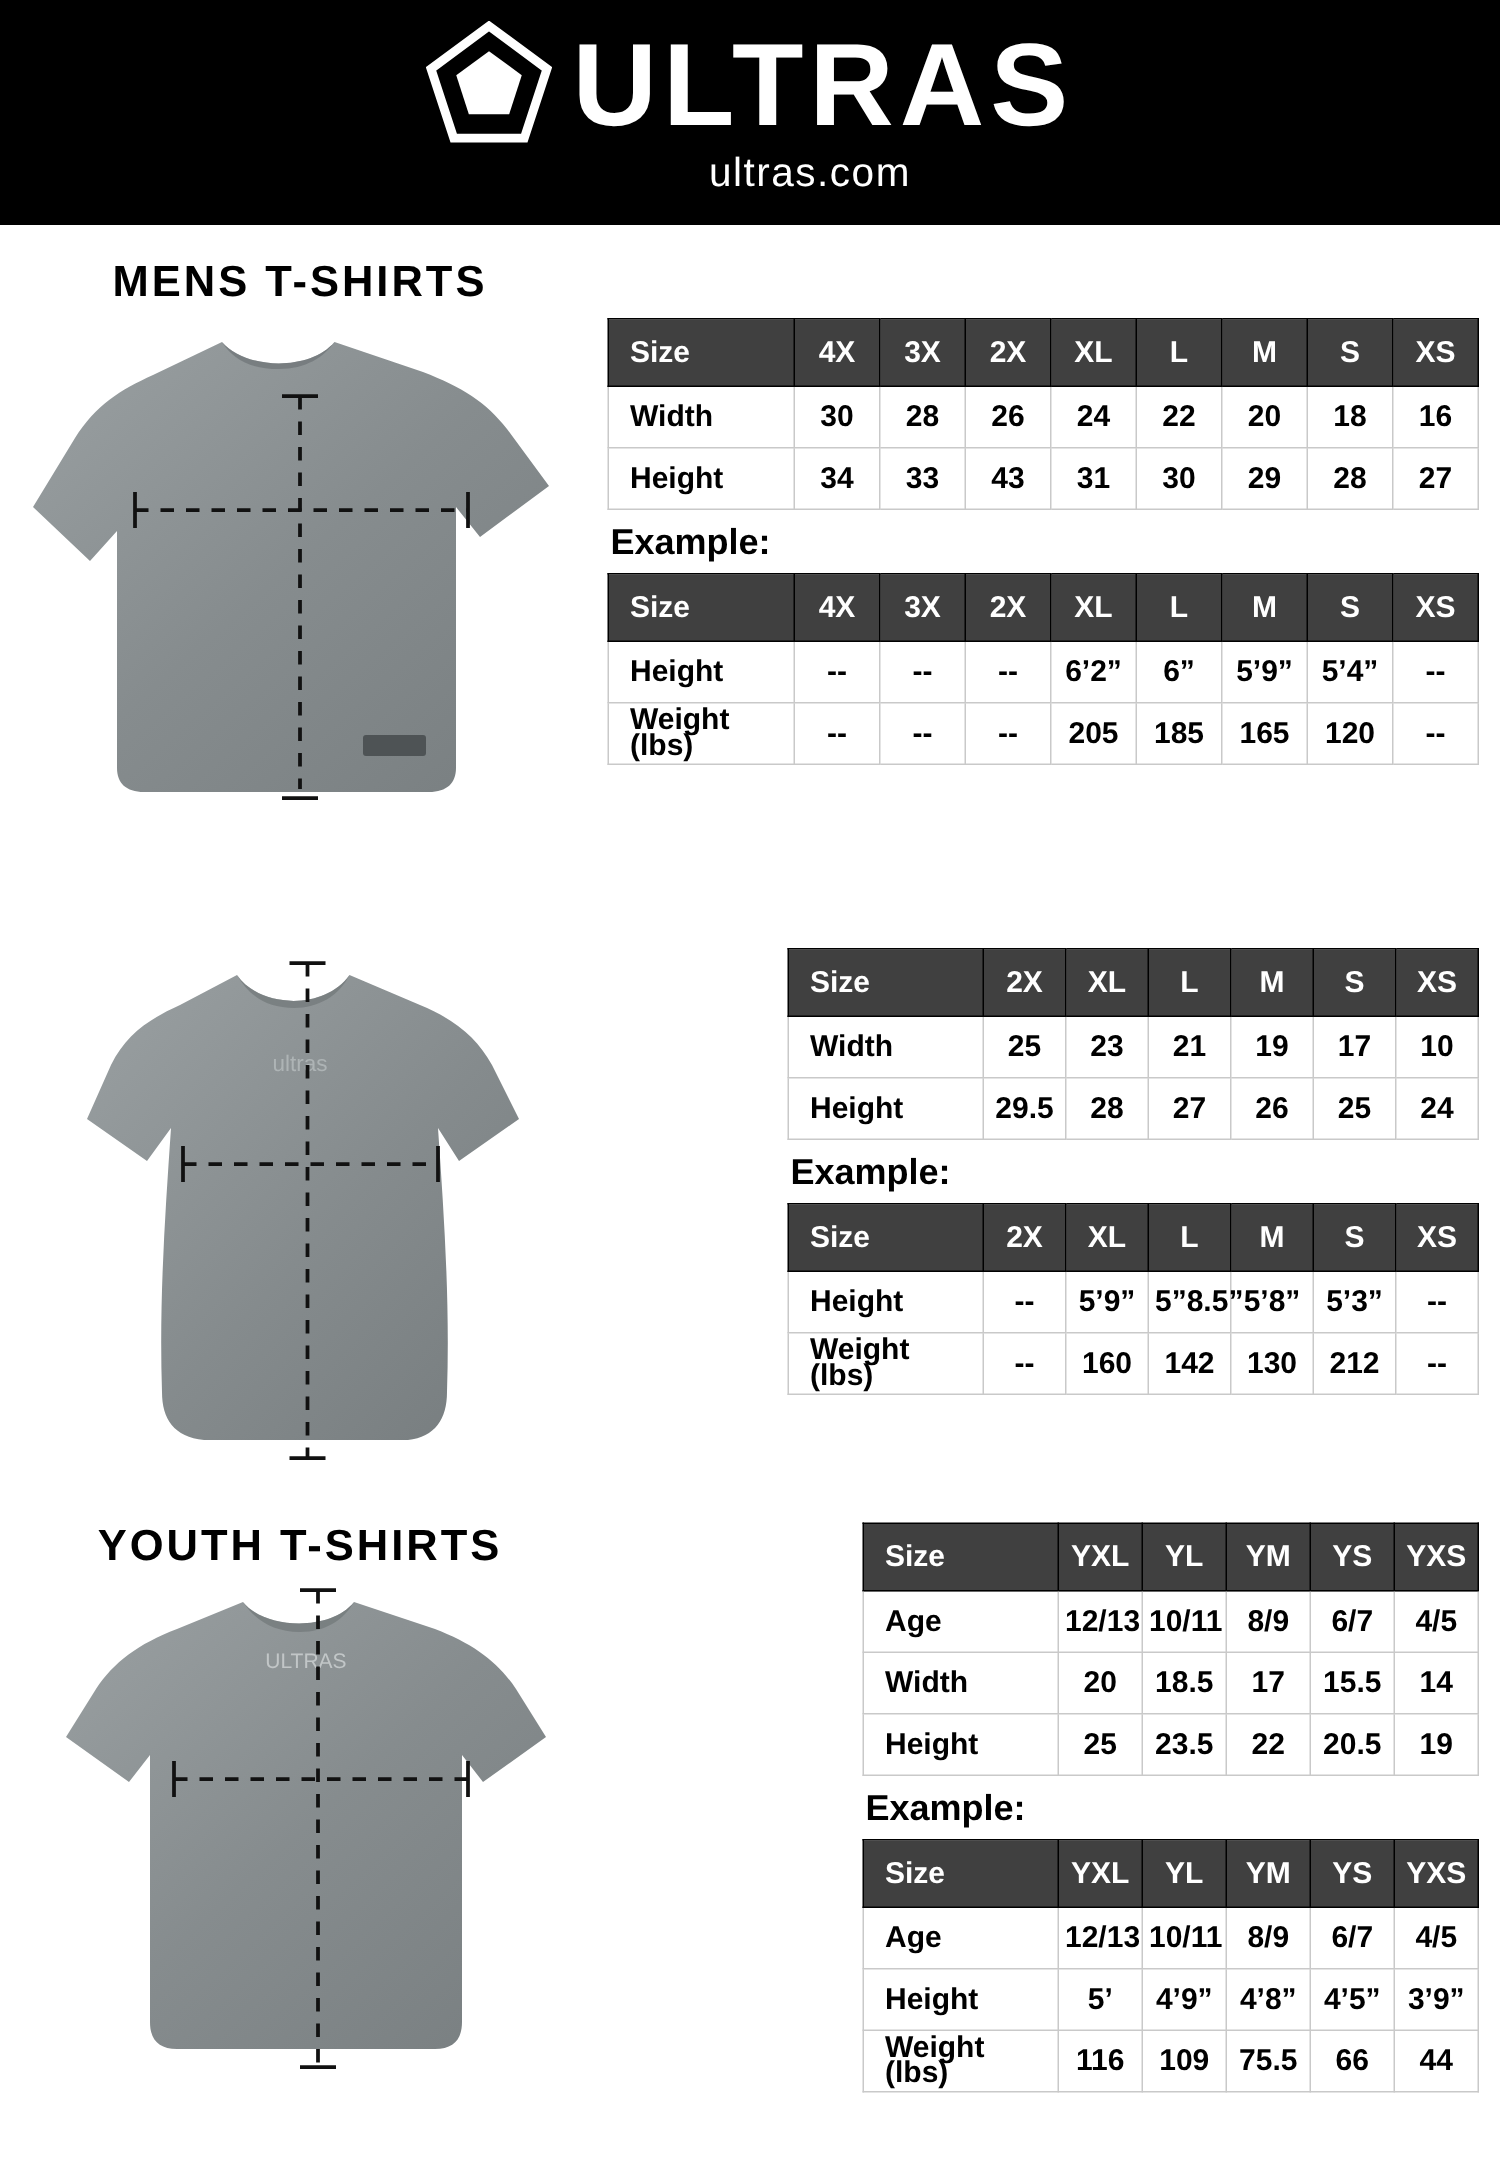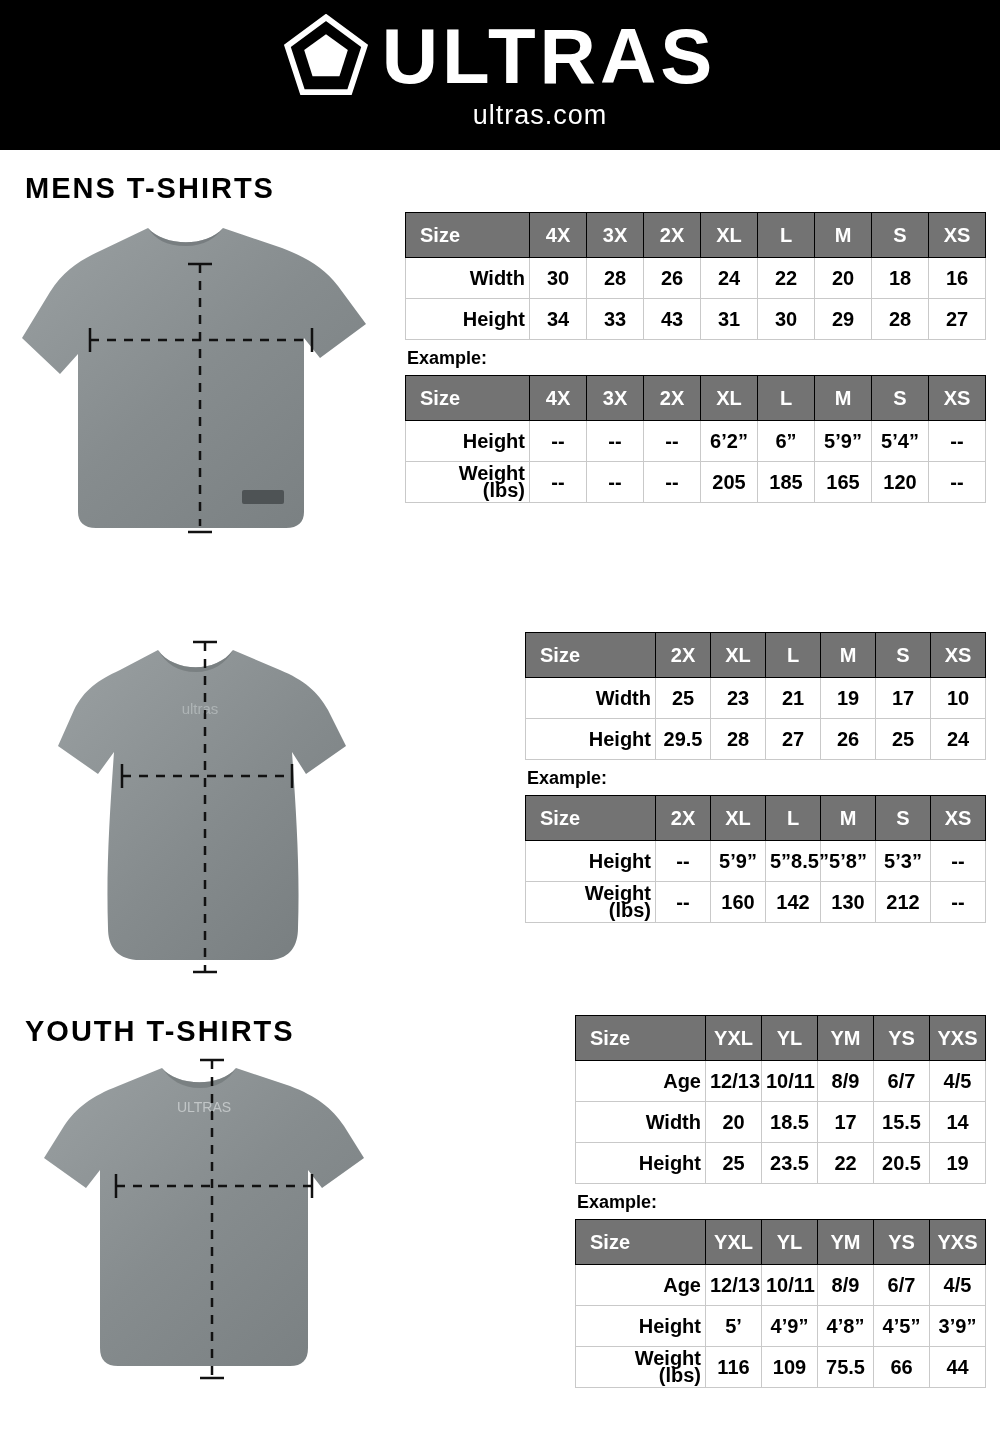--- a/index.html
+++ b/index.html
@@ -64,26 +64,25 @@
   }
   #section-mens   { top: 150px; height: 420px; }
   #section-womens { top: 570px; height: 425px; }
   #section-youth  { top: 995px; height: 449px; padding-left: 48px; }
 
   .sec-title {
     position: absolute;
     top: 22px;
     left: 0;
     width: 400px;
-    text-align: left;
+    text-align: center;
     font-size: 29px;
     font-weight: bold;
     letter-spacing: 2px;
     font-family: "Liberation Sans", sans-serif;
-    margin-left: 25px;
   }
   #section-womens .sec-title { top: 20px; }
   #section-youth .sec-title  { top: 20px; }
 
   
   .shirt-box {
     position: absolute;
   }
   #mens-shirt   { left: 20px; top: 62px;  width: 360px; height: 330px; }
   #womens-shirt { left: 40px; top: 58px;  width: 320px; height: 350px; }
@@ -106,34 +105,34 @@
     font-size: 20px;
     font-weight: bold;
     height: 36px;
     padding: 2px 4px;
     font-family: "Liberation Sans", sans-serif;
     color: #000;
     background: #fff;
     white-space: nowrap;
   }
   table.size-table thead th {
-    background: #737373;
+    background: #404040;
     color: #fff;
     border: 1px solid #000;
     height: 40px;
   }
   table.size-table th.rowhead,
   table.size-table td.rowhead {
-    text-align: right;
+    text-align: left;
     padding-left: 14px;
   }
   table.size-table thead th.rowhead { text-align: left; }
 
   .example-label {
-    font-size: 18px;
+    font-size: 24px;
     font-weight: bold;
     margin: 8px 0 6px 2px;
     font-family: "Liberation Sans", sans-serif;
   }
 
   .small-cell { font-size: 16px; }
   .two-line { font-size: 17px; line-height: 17px; margin-top: 32px; }
 
   
   #mens-tables   { left: 405px; top: 62px;  width: 580px; }

